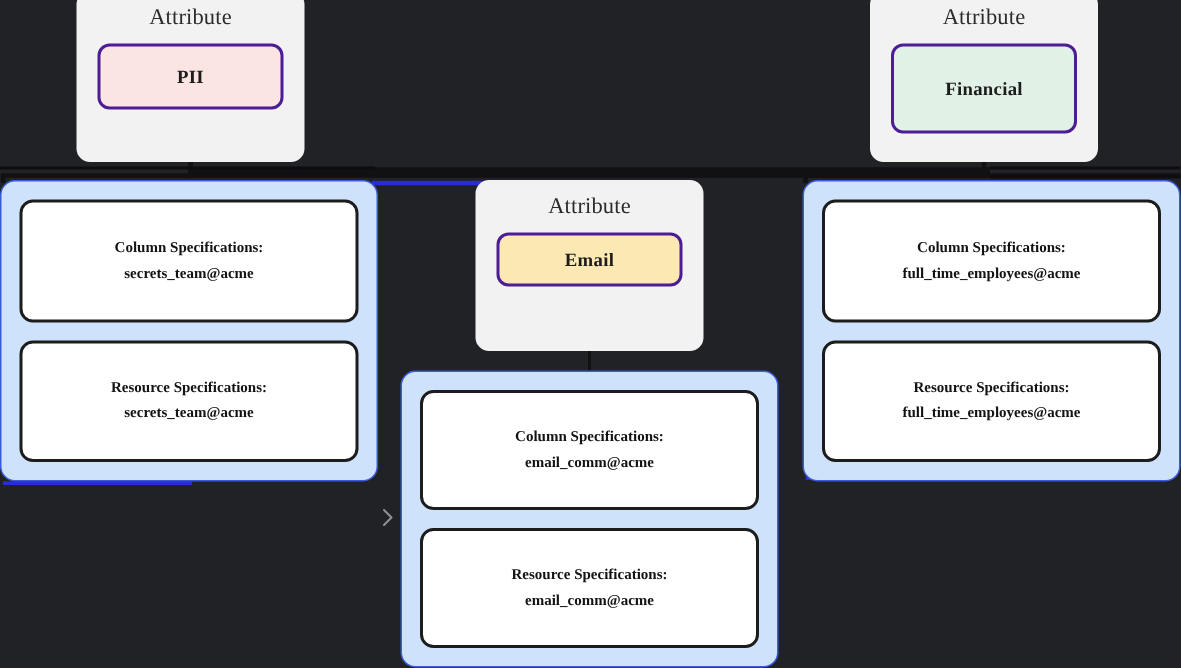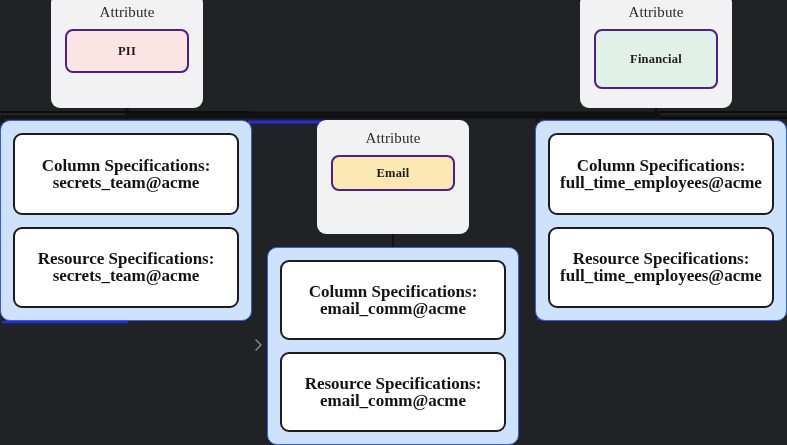--- a/index.html
+++ b/index.html
@@ -84,21 +84,21 @@
   .spec-box {
     background: #ffffff;
     border: 2.5px solid #1c1c1c;
     border-radius: 9px;
     box-sizing: border-box;
     display: flex;
     flex-direction: column;
     align-items: center;
     justify-content: center;
     text-align: center;
-    font-size: 17px;
+    font-size: 10px;
     font-weight: bold;
     color: #131313;
     line-height: 17px;
     flex: 1 1 auto;
     padding: 6px 8px;
   }
   .spec-line { display: block; white-space: nowrap; }
 
   
   .chevron {

